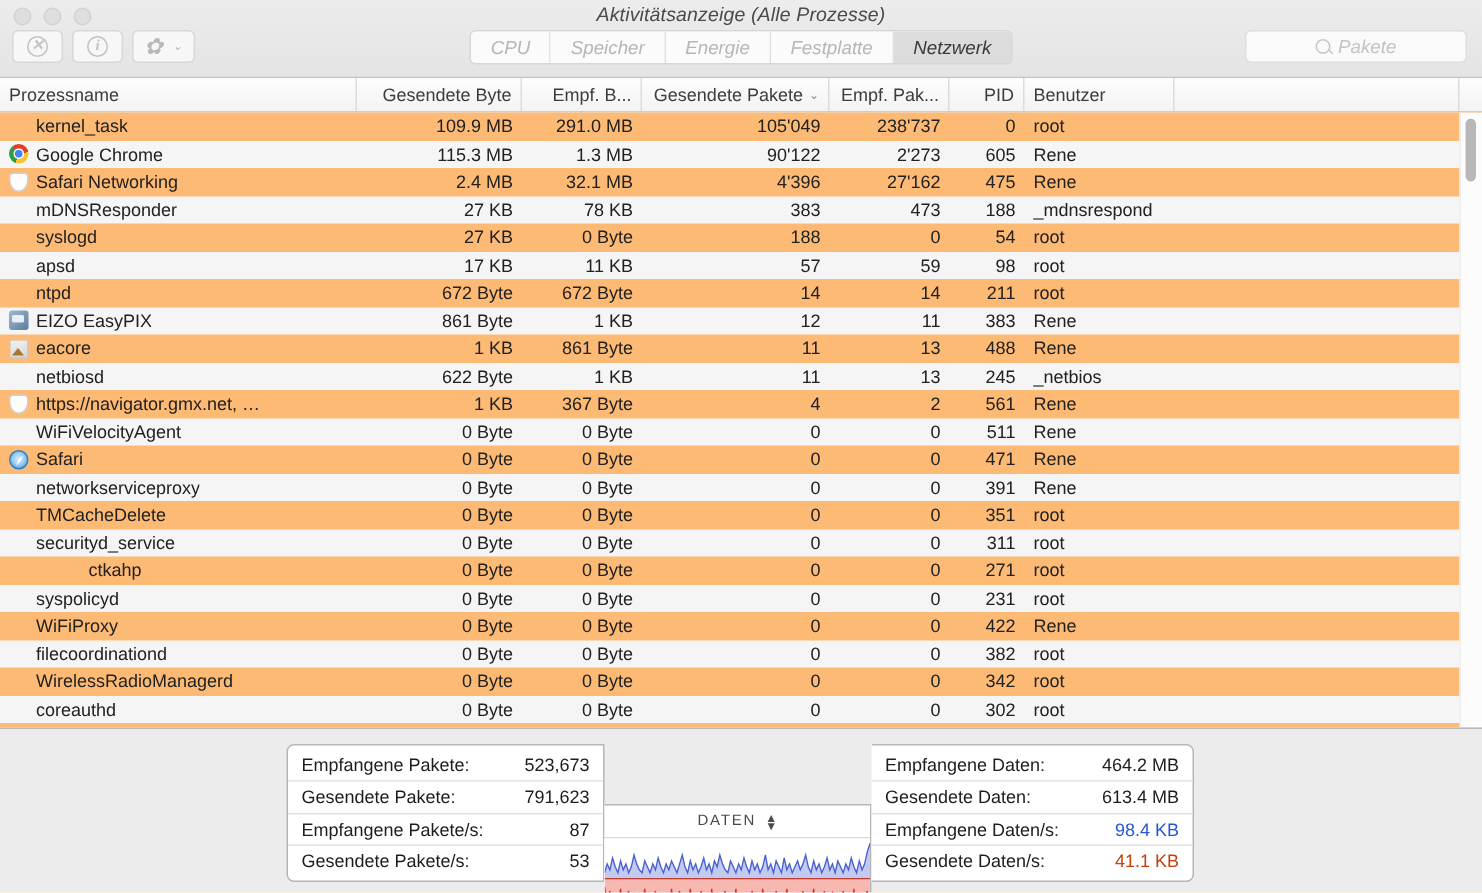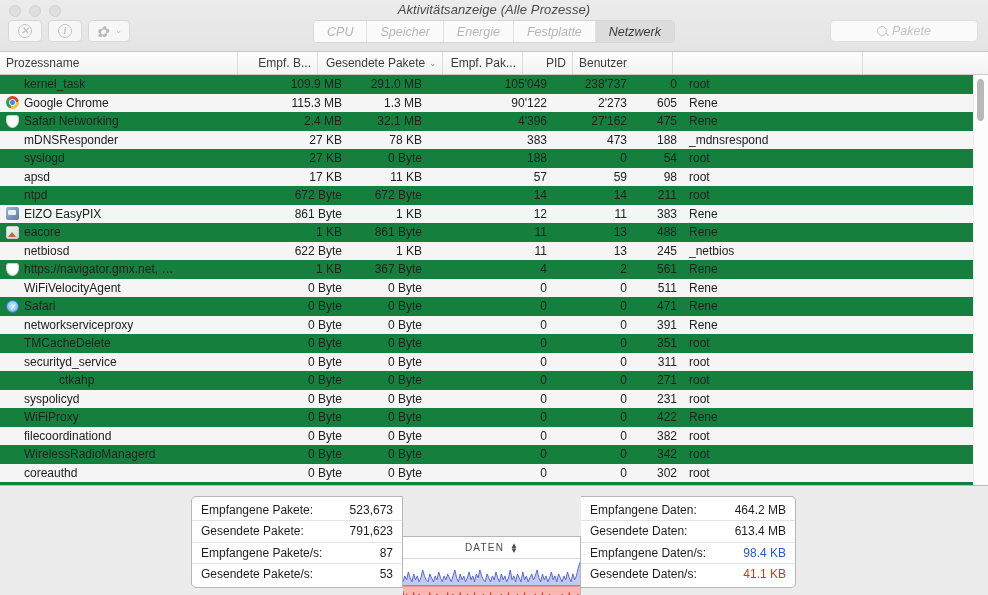--- a/index.html
+++ b/index.html
@@ -149,21 +149,21 @@
   }
   .ch.num { justify-content: flex-end; }
   .ch.sorted { position: relative; }
   .ch .sortchev { font-size: 8px; color: #8e8e8e; margin-left: 4px; }
 
   
   .tablewrap {
     flex: 1 1 auto;
     position: relative;
     overflow: hidden;
-    background: #15803d;
+    background: #fdba74;
   }
   .rows { position: absolute; top:0; left:0; right:0; }
   .row {
     display: flex;
     height: 18.5px;
     align-items: center;
     font-size: 12px;
     color: #212121;
   }
   .row.alt { background: #f5f5f5; }
@@ -341,20 +341,23 @@
         <span class="mag"></span>
         <span>Pakete</span>
       </div>
     </div>
   </div>
 
   <div class="colheader" id="colheader">
       <div class="ch" style="width: 238px; flex: 0 0 238px;">
         <span>Prozessname</span>
       </div>
+      <div class="ch num" style="width: 110px; flex: 0 0 110px;">
+        <span>Gesendete Byte</span>
+      </div>
       <div class="ch num" style="width: 80px; flex: 0 0 80px;">
         <span>Empf. B...</span>
       </div>
       <div class="ch num sorted" style="width: 125px; flex: 0 0 125px;">
         <span>Gesendete Pakete</span>
         <span class="sortchev">⌄</span>
       </div>
       <div class="ch num" style="width: 80px; flex: 0 0 80px;">
         <span>Empf. Pak...</span>
       </div>

